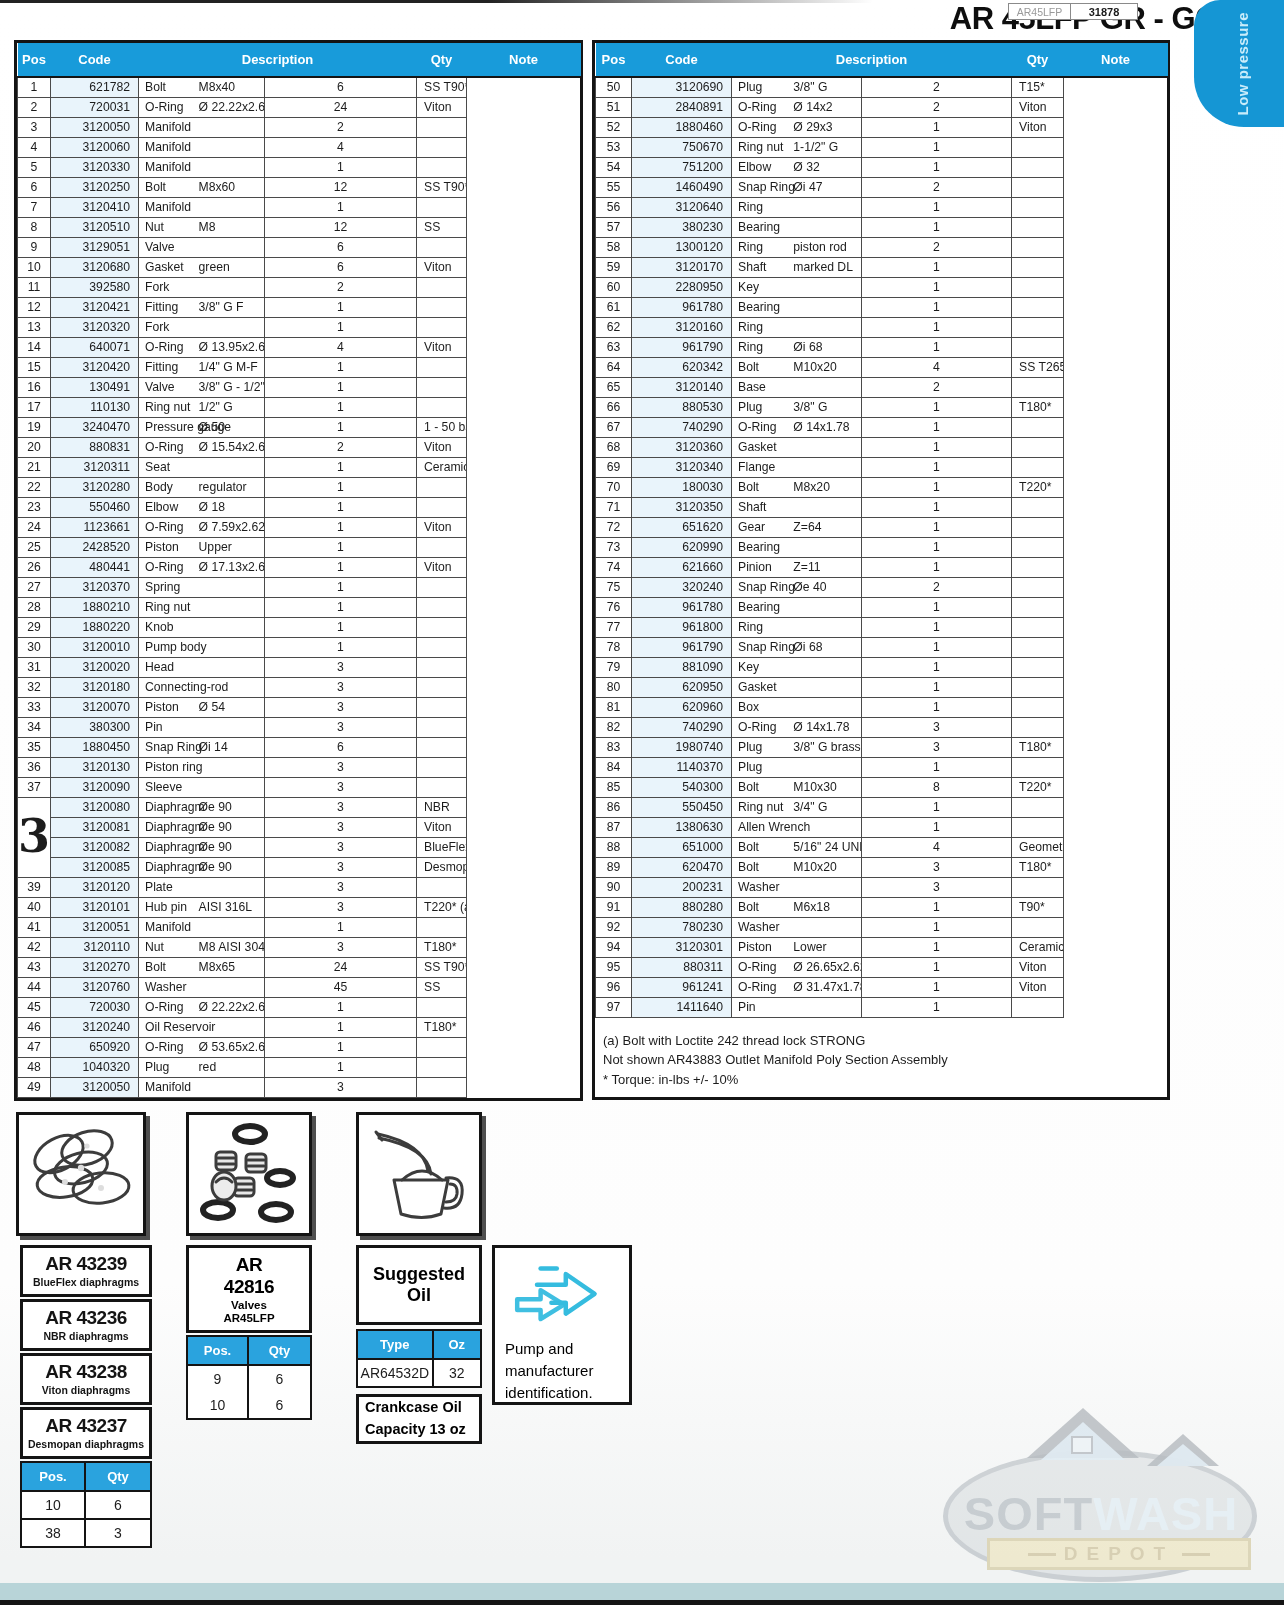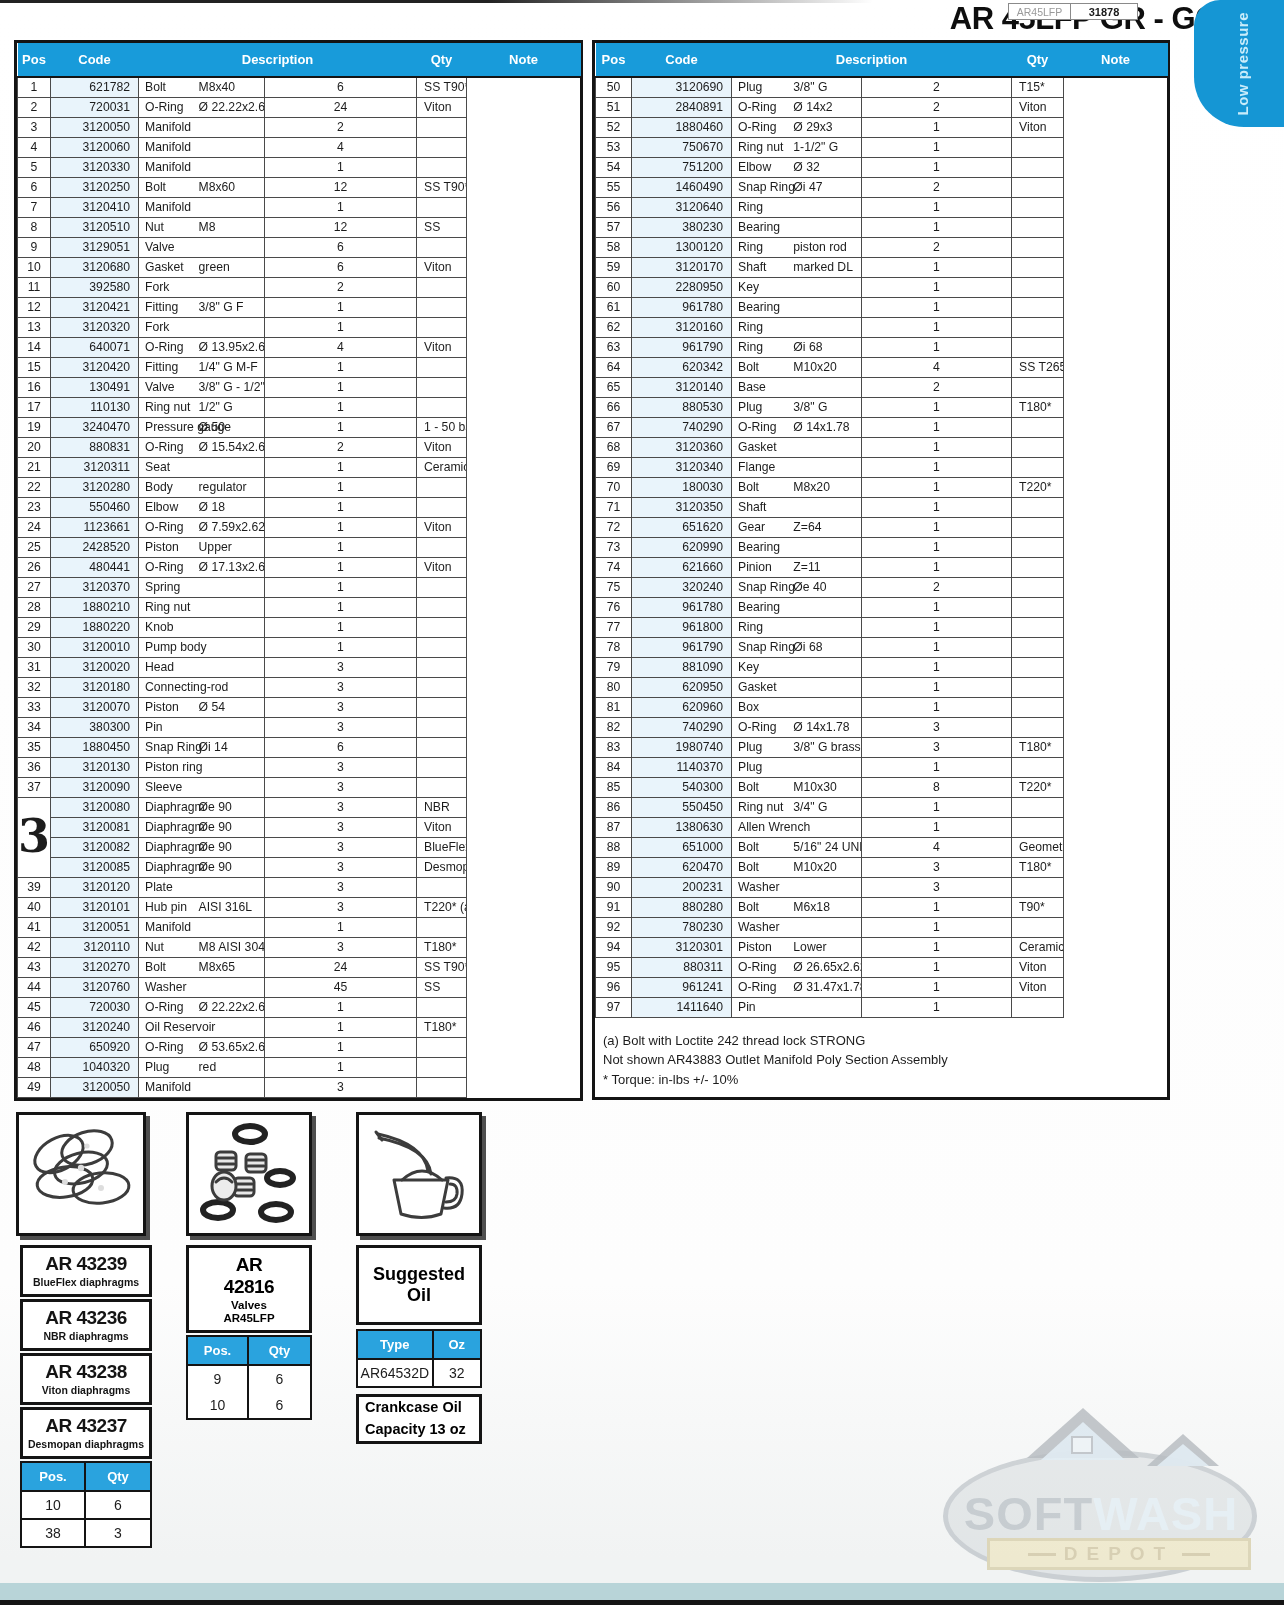--- a/index.html
+++ b/index.html
@@ -971,20 +971,34 @@
       <div class="mh">Oz</div>
       <div class="md vr">AR64532D</div>
       <div class="md">32</div>
     </div>
     <div class="oil-note">
       <div>Crankcase Oil</div>
       <div>Capacity  13 oz</div>
     </div>
   </div>
 
+  <div class="pumpid-box">
+    <svg width="100" height="72" viewBox="0 0 100 80">
+      <g fill="none" stroke="#35bcdf" stroke-width="5" stroke-linejoin="round" stroke-linecap="round">
+        <path d="M34 14 H52"></path>
+        <path d="M8 48 H34 V38 L60 54 L34 70 V60 H8 Z" opacity="0.95"></path>
+        <path d="M30 32 H62 V20 L94 42 L62 64 V52 H46"></path>
+      </g>
+    </svg>
+    <div class="pumpid-text">
+      <div>Pump and</div>
+      <div>manufacturer</div>
+      <div>identification.</div>
+    </div>
+  </div>
 
   <div class="watermark">
     <div class="wm-oval"></div>
     <div class="wm-roof1"></div>
     <div class="wm-roof1i"></div>
     <div class="wm-win"></div>
     <div class="wm-roof2"></div>
     <div class="wm-roof2i"></div>
     <div class="wm-text">
       <span class="w1">SOFT</span><span class="w2">WASH</span>

